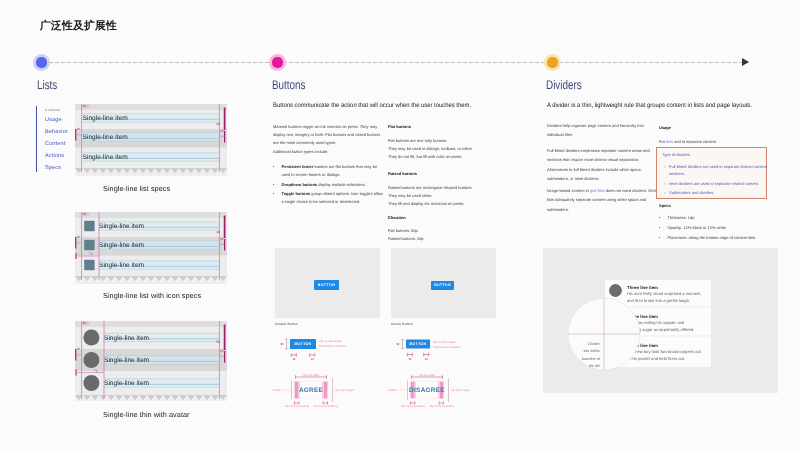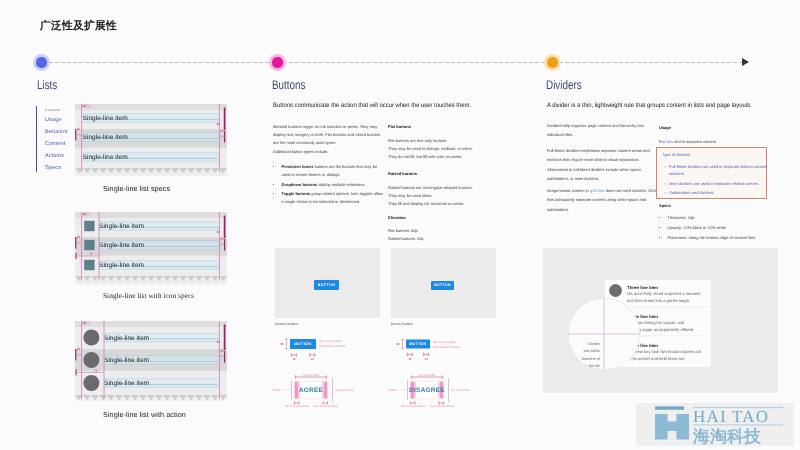--- a/index.html
+++ b/index.html
@@ -161,21 +161,21 @@
         <line x1="149.6" y1="27" x2="149.6" y2="38.5" stroke="#a01b63" stroke-width="1.2"></line>
         <line x1="144.4" y1="32.2" x2="149.6" y2="32.2" stroke="#cf74b4" stroke-width="0.6"></line>
         <text x="145" y="27.6" font-family="Liberation Sans, sans-serif" font-size="3.2" fill="#c2206e">16</text>
         <rect x="7.2" y="0.4" width="7.6" height="3.4" fill="#e9a6cd" opacity="0.5"></rect>
         <text x="7.6" y="3.4" font-family="Liberation Sans, sans-serif" font-size="3.2" fill="#c2206e">16</text>
         <line x1="6.6" y1="44" x2="24" y2="44" stroke="#cf74b4" stroke-width="0.6"></line>
         <line x1="1" y1="41" x2="1" y2="47" stroke="#b0216b" stroke-width="1.1"></line>
         <line x1="1" y1="44" x2="6.6" y2="44" stroke="#cf74b4" stroke-width="0.6"></line>
         <text x="14" y="43.2" font-family="Liberation Sans, sans-serif" font-size="3.2" fill="#c2206e">72</text>
       </svg></div>
-  <div class="caption" style="left:75px;top:291px;font-family:Liberation Serif, serif;">Single-line list with icon specs</div>
+  <div class="caption" style="left:75px;top:291px;">Single-line list with icon specs</div>
 
   <div class="specbox" id="spec2" style="left:75px;top:321px;width:152px;height:80px;"><svg width="152" height="80" viewBox="0 0 152 80">
         <rect x="0" y="0" width="152" height="74" fill="#ededed"></rect>
         <rect x="0" y="0" width="152" height="6" fill="#dedede"></rect>
         <rect x="0" y="28" width="152" height="22" fill="#d8d8d8"></rect>
         <rect x="29" y="12.3" width="114.9" height="8.4" fill="#d7eaf4" opacity="0.62"></rect>
         <line x1="29" y1="12.3" x2="143.9" y2="12.3" stroke="#8dc4de" stroke-width="0.4"></line>
         <line x1="29" y1="20.7" x2="143.9" y2="20.7" stroke="#8dc4de" stroke-width="0.4"></line>
         <line x1="29" y1="17.9" x2="143.9" y2="17.9" stroke="#62a8cc" stroke-width="0.45"></line>
         <text x="29" y="18.9" font-family="Liberation Sans, sans-serif" font-size="6.6" fill="#1f2326">Single-line item</text>
@@ -204,21 +204,21 @@
         <line x1="149.6" y1="30" x2="149.6" y2="41.5" stroke="#a01b63" stroke-width="1.2"></line>
         <line x1="144.4" y1="35.2" x2="149.6" y2="35.2" stroke="#cf74b4" stroke-width="0.6"></line>
         <text x="145" y="30.6" font-family="Liberation Sans, sans-serif" font-size="3.2" fill="#c2206e">16</text>
         <rect x="7.2" y="0.4" width="7.6" height="3.4" fill="#e9a6cd" opacity="0.5"></rect>
         <text x="7.6" y="3.4" font-family="Liberation Sans, sans-serif" font-size="3.2" fill="#c2206e">16</text>
         <line x1="6.6" y1="51.5" x2="29" y2="51.5" stroke="#cf74b4" stroke-width="0.6"></line>
         <line x1="1" y1="48.5" x2="1" y2="54.5" stroke="#b0216b" stroke-width="1.1"></line>
         <line x1="1" y1="51.5" x2="6.6" y2="51.5" stroke="#cf74b4" stroke-width="0.6"></line>
         <text x="19" y="50.7" font-family="Liberation Sans, sans-serif" font-size="3.2" fill="#c2206e">72</text>
       </svg></div>
-  <div class="caption" style="left:75px;top:410px;">Single-line list with action</div>
+  <div class="caption" style="left:75px;top:410px;">Single-line thin with avatar</div>
 
   <div class="sec-h" style="left:272px;top:78px;">Buttons</div>
   <div class="lead" style="left:273px;top:102px;">Buttons communicate the action that will occur when the user touches them.</div>
 
   <div class="bodytxt" id="btn-p1" style="left:273px;top:123px;white-space:nowrap;">Material buttons trigger an ink reaction on press. They may<br>display text, imagery or both. Flat buttons and raised buttons<br>are the most commonly used types.</div>
   <div class="bodytxt" style="left:273px;top:148px;white-space:nowrap;">Additional button types include:</div>
   <ul class="bullets" id="btn-bullets" style="left:277px;top:163px;width:103px;">
       <li><b>Persistent footer</b> buttons are flat buttons that may be used in screen footers or dialogs.</li>
       <li><b>Dropdown buttons</b> display multiple selections.</li>
       <li><b>Toggle buttons</b> group related options. Icon toggles allow a single choice to be selected or deselected.</li>
@@ -374,24 +374,13 @@
         <text x="84" y="112" font-family="Liberation Sans, sans-serif" font-size="4.1" fill="#5f6368">of his pocket and held them out.</text>
         <circle cx="61" cy="86" r="36" fill="#fbfbfb" stroke="#dcdcdc" stroke-width="0.5"></circle>
         <line x1="25" y1="86" x2="97" y2="86" stroke="#c9a3cd" stroke-width="0.6"></line>
         <line x1="61" y1="50" x2="61" y2="122" stroke="#c9a3cd" stroke-width="0.6"></line>
         <text x="57" y="97" text-anchor="end" font-family="Liberation Sans, sans-serif" font-size="3.8" fill="#6a6a6a">Divider</text>
         <text x="57" y="104.3" text-anchor="end" font-family="Liberation Sans, sans-serif" font-size="3.8" fill="#6a6a6a">sits within</text>
         <text x="57" y="111.6" text-anchor="end" font-family="Liberation Sans, sans-serif" font-size="3.8" fill="#6a6a6a">baseline of</text>
         <text x="57" y="118.9" text-anchor="end" font-family="Liberation Sans, sans-serif" font-size="3.8" fill="#6a6a6a">the tile</text>
       </svg></div>
 
-  <div class="logo" style="left:636px;top:403px;width:160px;height:45px;">
-    <svg width="160" height="45" viewBox="0 0 160 45" id="wm-svg">
-      <rect x="0" y="0" width="158" height="43" fill="#efefef"></rect>
-      <rect x="19" y="3.4" width="29" height="3.4" fill="#74a9c6"></rect>
-      <path d="M19,11 h12.6 v7.6 h8.8 v-7.6 h12.6 v25.5 h-12.6 v-8.6 h-8.8 v8.6 h-12.6 Z" fill="#8cbad4"></path>
-      <rect x="57" y="4.2" width="90" height="0.9" fill="#a9cadd"></rect>
-      <text x="57" y="19" font-family="Liberation Serif, serif" font-size="17" fill="#74a9c6" letter-spacing="1.2" id="wm-latin">HAI TAO</text>
-      <rect x="57" y="21.5" width="90" height="0.9" fill="#a9cadd"></rect>
-      <text x="57" y="39" font-family="Liberation Sans, sans-serif" font-size="17" font-weight="700" fill="#8cbad4" id="wm-cjk">海淘科技</text>
-    </svg>
-  </div>
 </div>
 
 </body></html>

